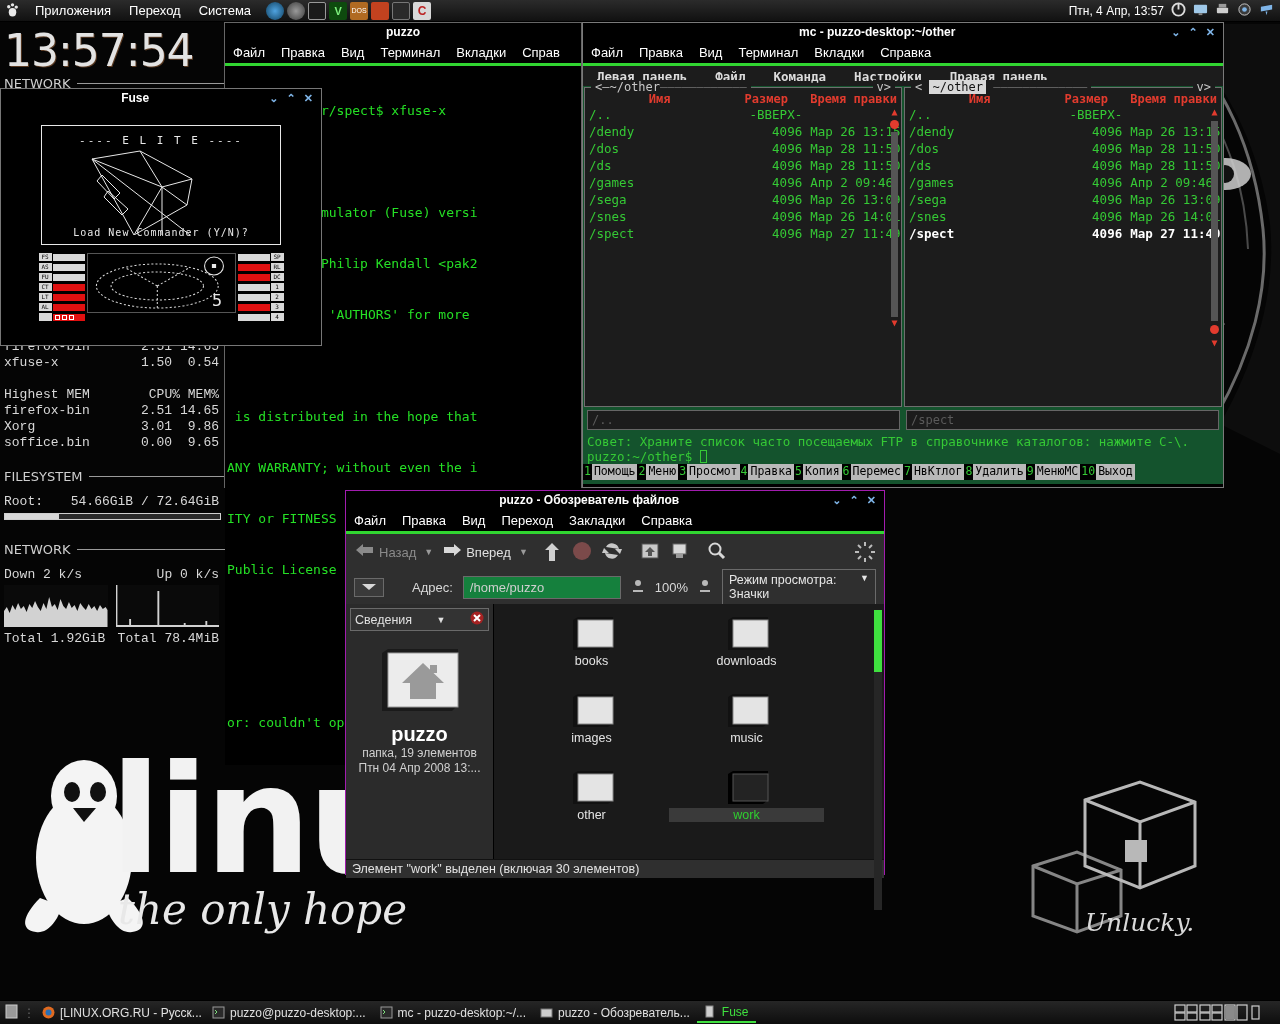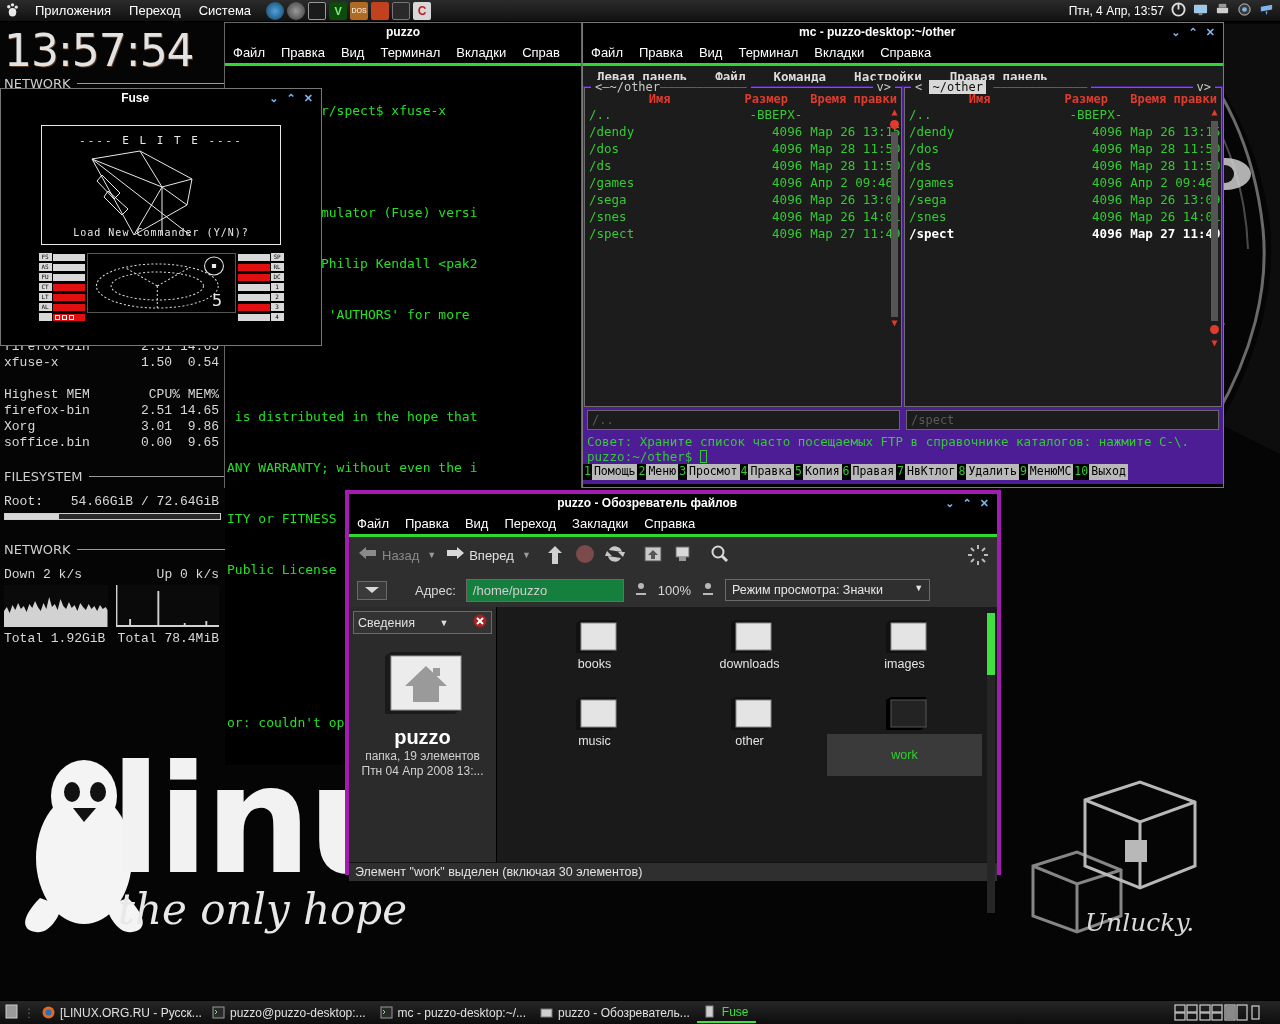--- a/index.html
+++ b/index.html
@@ -85,21 +85,21 @@
   .dash-lab { width:13px; height:8px; background:#d8d8d8; color:#000; font-size:6px;
               font-family:"DejaVu Sans Mono", monospace; text-align:center; line-height:8px;}
   .dash-bar { flex:1; height:7px; }
   .dash-mid { flex:1; background:#000; border:1px solid #555; position:relative; }
   
   #term-win { left:224px; top:22px; width:358px; height:466px; z-index:20; border:1px solid #666;}
   #term-body { background:#000; color:#25e025; font-family:"DejaVu Sans Mono", monospace;
                font-size:13px; line-height:17px; padding:2px 0 0 2px; white-space:pre; overflow:hidden;}
   
   #mc-win { left:582px; top:22px; width:642px; height:466px; z-index:30; border:1px solid #7a7a7a;}
-  #mc-body { background:#4c1d95; font-family:"DejaVu Sans Mono", monospace; font-size:12.5px;
+  #mc-body { background:#14532d; font-family:"DejaVu Sans Mono", monospace; font-size:12.5px;
              height:418px; position:relative; }
   .mc-menubar { background:#1c1c1c; height:20px; display:flex; align-items:center;
                 color:#dcdcdc; font-weight:bold; font-size:12.5px; }
   .mc-menubar span { padding:0 14px; }
   .mc-panels { display:flex; height:322px; }
   .mc-panel { flex:1; position:relative; background:#1c1c1c; border:1px solid #6e6e6e; margin:1px; }
   .mc-panel-head { position:absolute; top:-8px; left:6px; background:#1c1c1c; color:#c8c8c8;
                    font-size:12px; padding:0 4px;}
   .mc-cols { display:flex; color:#e23b2e; font-weight:bold; font-size:12px; justify-content:center;
              padding-top:4px;}
@@ -109,21 +109,21 @@
   .mc-size { width:24%; text-align:right; padding-right:4px; }
   .mc-time { width:30%; padding-left:4px; }
   .mc-mini { flex:1; border:1px solid #666; color:#5a5a5a; font-size:12px; padding:2px 4px; background:#1c1c1c;}
   .mc-hint { color:#35c935; font-size:12.5px; padding-left:2px; white-space:nowrap; overflow:hidden;}
   .mc-prompt { color:#35c935; font-size:12.5px; padding-left:2px; }
   .mc-fkeys { display:flex; height:16px; font-size:11.5px; align-items:stretch; }
   .fk { display:flex; }
   .fk .n { color:#35c935; background:#000; padding:0 1px; }
   .fk .l { color:#000; background:#b9b9b9; padding:0 2px; }
   
-  #nau-win { left:345px; top:490px; width:656px; height:385px; z-index:50; border:4px solid #a21caf;}
+  #nau-win { left:345px; top:490px; width:540px; height:385px; z-index:50; border:1px solid #a21caf;}
   #nau-body { background:#2f2f2f; height:344px; display:flex; flex-direction:column; }
   .nau-toolbar { height:36px; display:flex; align-items:center; gap:8px; padding:0 8px;
                  background:#2f2f2f; font-size:13px; color:#cfcfcf; }
   .tb-btn { display:flex; align-items:center; gap:3px; color:#8a8a8a; }
   .tb-ico { width:22px; height:22px; display:inline-block; }
   .nau-location { height:34px; display:flex; align-items:center; gap:10px; padding:0 8px;
                   background:#2f2f2f; font-size:13px; color:#d8d8d8; }
   .nau-entry { background:#15803d; border:1px solid #6a6a6a; color:#cfcfcf; font-size:13px;
                padding:3px 6px; width:158px; }
   .nau-select { background:#2f2f2f; border:1px solid #6a6a6a; color:#e6e6e6; font-size:12.5px;
@@ -133,21 +133,21 @@
   .side-head { display:flex; justify-content:space-between; align-items:center;
                border:1px solid #6a6a6a; background:#333; font-size:12.5px; color:#e0e0e0; padding:2px 4px; }
   .side-icon-wrap { text-align:center; margin-top:16px; }
   .side-name { font-size:20px; font-weight:bold; color:#fff; text-align:center; margin-top:6px;}
   .side-meta { font-size:12px; color:#d0d0d0; text-align:center; line-height:15px;}
   .nau-view { flex:1; background:#1a1a1a; position:relative; padding:12px 0 0 20px; }
   .icon-grid { display:flex; flex-wrap:wrap; gap:0px; }
   .file-item { width:155px; height:77px; text-align:center; }
   .file-glyph { width:42px; height:34px; margin:0 auto; position:relative; }
   .file-label { font-size:12.5px; color:#e4e4e4; margin-top:4px; }
-  .file-label.sel { background:#3a3a3a; color:#2fd02f; padding:14px 4px; border-radius:0;}
+  .file-label.sel { background:#3a3a3a; color:#2fd02f; padding:0 4px; border-radius:0;}
   .nau-status { height:19px; background:#2f2f2f; color:#e2e2e2; font-size:12.5px;
                 padding:2px 6px; border-top:1px solid #111;}
   .v-scroll { position:absolute; right:2px; top:6px; width:8px; height:300px; background:#262626; }
   .v-scroll > i { display:block; width:8px; height:62px; background:#3fe03f; }
   
   #taskbar {
     position:absolute; left:0; bottom:0; width:1280px; height:24px;
     background:linear-gradient(#262626,#0d0d0d); border-top:1px solid #000;
     display:flex; align-items:center; font-size:12px; color:#e0e0e0; z-index:60;
   }
@@ -531,21 +531,21 @@
       <span class="fk">
           <span class="n">4</span>
           <span class="l">Правка</span>
         </span>
       <span class="fk">
           <span class="n">5</span>
           <span class="l">Копия</span>
         </span>
       <span class="fk">
           <span class="n">6</span>
-          <span class="l">Правая</span>
+          <span class="l">Перемес</span>
         </span>
       <span class="fk">
           <span class="n">7</span>
           <span class="l">НвКтлог</span>
         </span>
       <span class="fk">
           <span class="n">8</span>
           <span class="l">Удалить</span>
         </span>
       <span class="fk">

